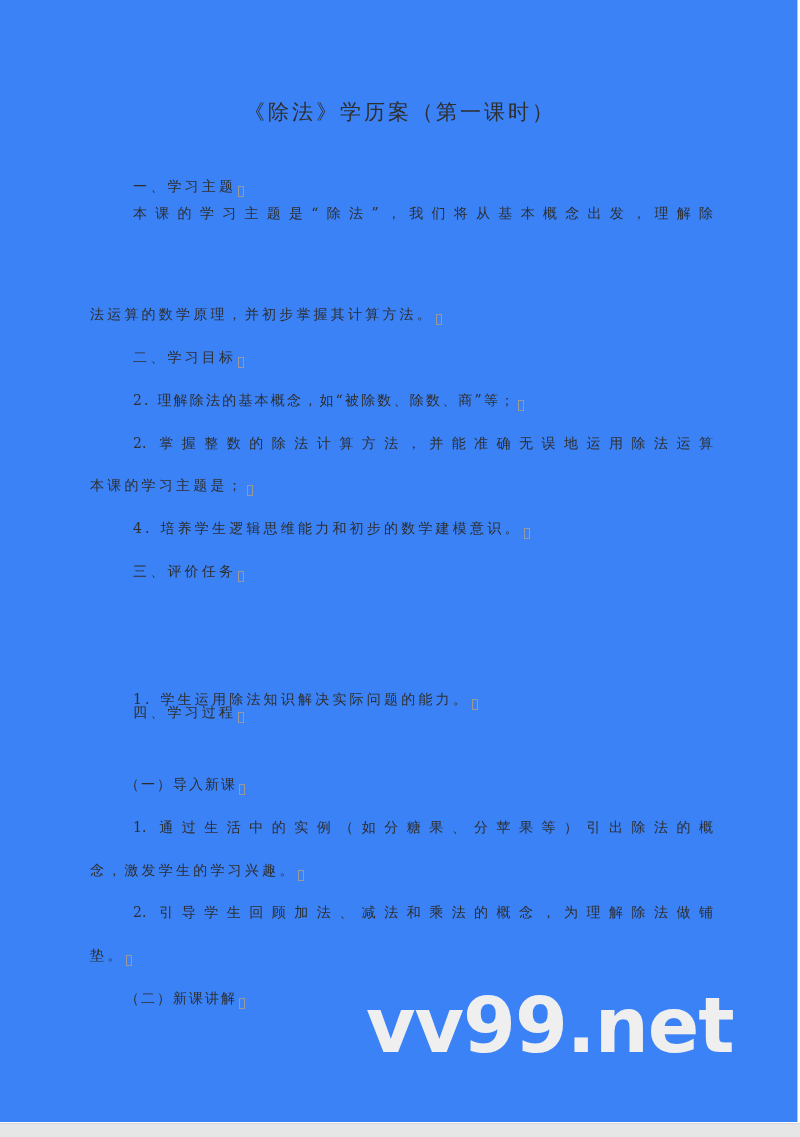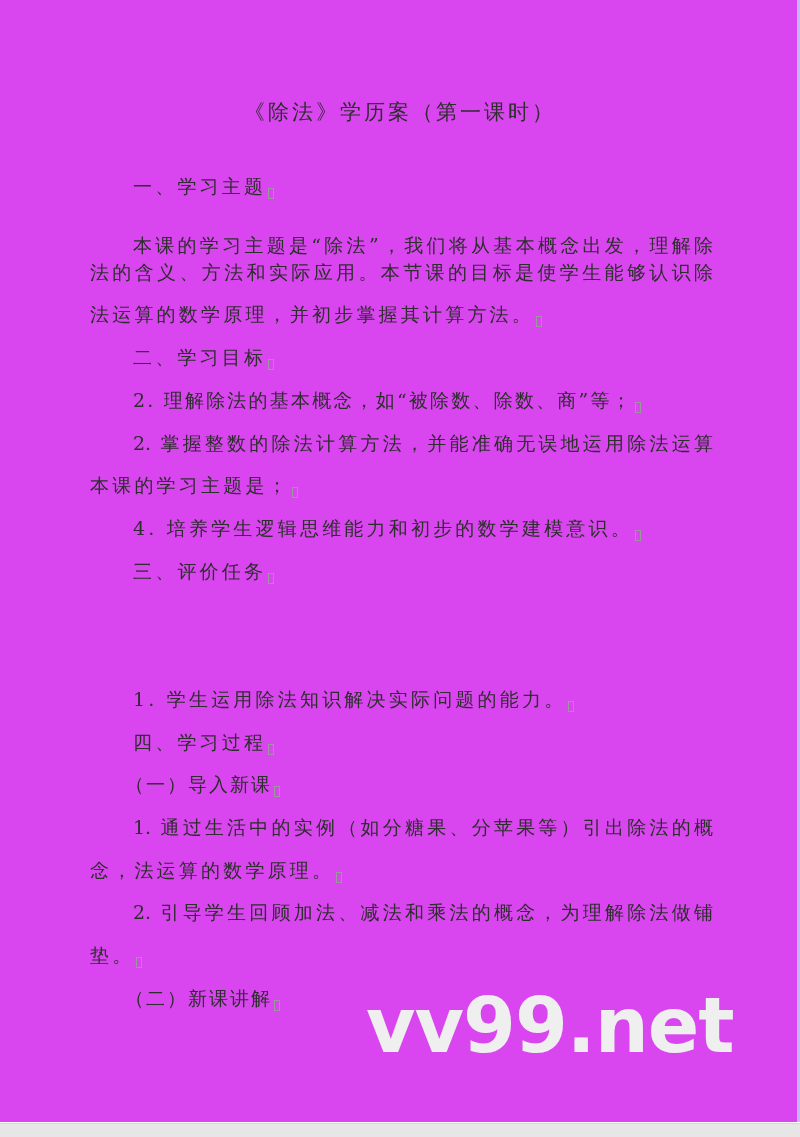--- a/index.html
+++ b/index.html
@@ -14,38 +14,38 @@
       overflow: hidden;
       font-family: "DejaVu Serif", "Liberation Serif", serif;
       color: #2b2b2b;
     }
     .page {
       position: absolute;
       left: 0;
       top: 0;
       width: 797px;
       height: 1122px;
-      background: #d946ef;
-      border-right: 3px solid #c4b5fd;
+      background: #3b82f6;
+      border-right: 1px solid #c4b5fd;
     }
     .title {
       position: absolute;
       left: 0;
       width: 800px;
       top: 98px;
       text-align: center;
       font-size: 21px;
       letter-spacing: 3px;
       color: #2e2e2e;
     }
     .line {
       position: absolute;
       left: 90px;
       width: 630px;
-      font-size: 19px;
+      font-size: 14px;
       line-height: 26px;
       white-space: nowrap;
       color: #2e2e2e;
       letter-spacing: 3.2px;
     }
     .line.indent { left: 133px; }
     .line.indent-s { left: 125px; }
     .line.justify {
       text-align: justify;
       text-align-last: justify;
@@ -84,37 +84,36 @@
     }
   </style>
 </head>
 <body>
 
 <div class="page">
 
   <div class="title">《除法》学历案（第一课时）</div>
 
   <div class="line indent" style="top:173px"><span>一、学习主题</span><span class="para-mark"></span></div>
-  <div class="line indent justify" style="top:232px">本课的学习主题是“除法”，我们将从基本概念出发，理解除</div>
-  <div class="line justify" style="top:259px">法的含义、方法和实际应用。本节课的目标是使学生能够认识除</div>
+  <div class="line indent justify" style="top:200px">本课的学习主题是“除法”，我们将从基本概念出发，理解除</div>
   <div class="line" style="top:301px"><span>法运算的数学原理，并初步掌握其计算方法。</span><span class="para-mark"></span></div>
 
   <div class="line indent" style="top:344px"><span>二、学习目标</span><span class="para-mark"></span></div>
   <div class="line indent" style="top:387px; letter-spacing:2.2px"><span>2. 理解除法的基本概念，如“被除数、除数、商”等；</span><span class="para-mark"></span></div>
   <div class="line indent justify" style="top:430px">2. 掌握整数的除法计算方法，并能准确无误地运用除法运算</div>
   <div class="line" style="top:472px"><span>本课的学习主题是；</span><span class="para-mark"></span></div>
   <div class="line indent" style="top:515px"><span>4. 培养学生逻辑思维能力和初步的数学建模意识。</span><span class="para-mark"></span></div>
 
   <div class="line indent" style="top:558px"><span>三、评价任务</span><span class="para-mark"></span></div>
   <div class="line indent" style="top:686px"><span>1. 学生运用除法知识解决实际问题的能力。</span><span class="para-mark"></span></div>
 
-  <div class="line indent" style="top:729px"><span>四、学习过程</span><span class="para-mark"></span></div>
+  <div class="line indent" style="top:699px"><span>四、学习过程</span><span class="para-mark"></span></div>
   <div class="line indent-s" style="top:771px; letter-spacing:2px"><span>（一）导入新课</span><span class="para-mark"></span></div>
   <div class="line indent justify" style="top:814px">1. 通过生活中的实例（如分糖果、分苹果等）引出除法的概</div>
-  <div class="line" style="top:857px"><span>念，法运算的数学原理。</span><span class="para-mark"></span></div>
+  <div class="line" style="top:857px"><span>念，激发学生的学习兴趣。</span><span class="para-mark"></span></div>
   <div class="line indent justify" style="top:899px">2. 引导学生回顾加法、减法和乘法的概念，为理解除法做铺</div>
   <div class="line" style="top:942px"><span>垫。</span><span class="para-mark"></span></div>
   <div class="line indent-s" style="top:985px; letter-spacing:2px"><span>（二）新课讲解</span><span class="para-mark"></span></div>
 
   <div class="watermark">vv99.net</div>
 </div>
 
 <div class="bottom-bar"></div>
 
 </body></html>

